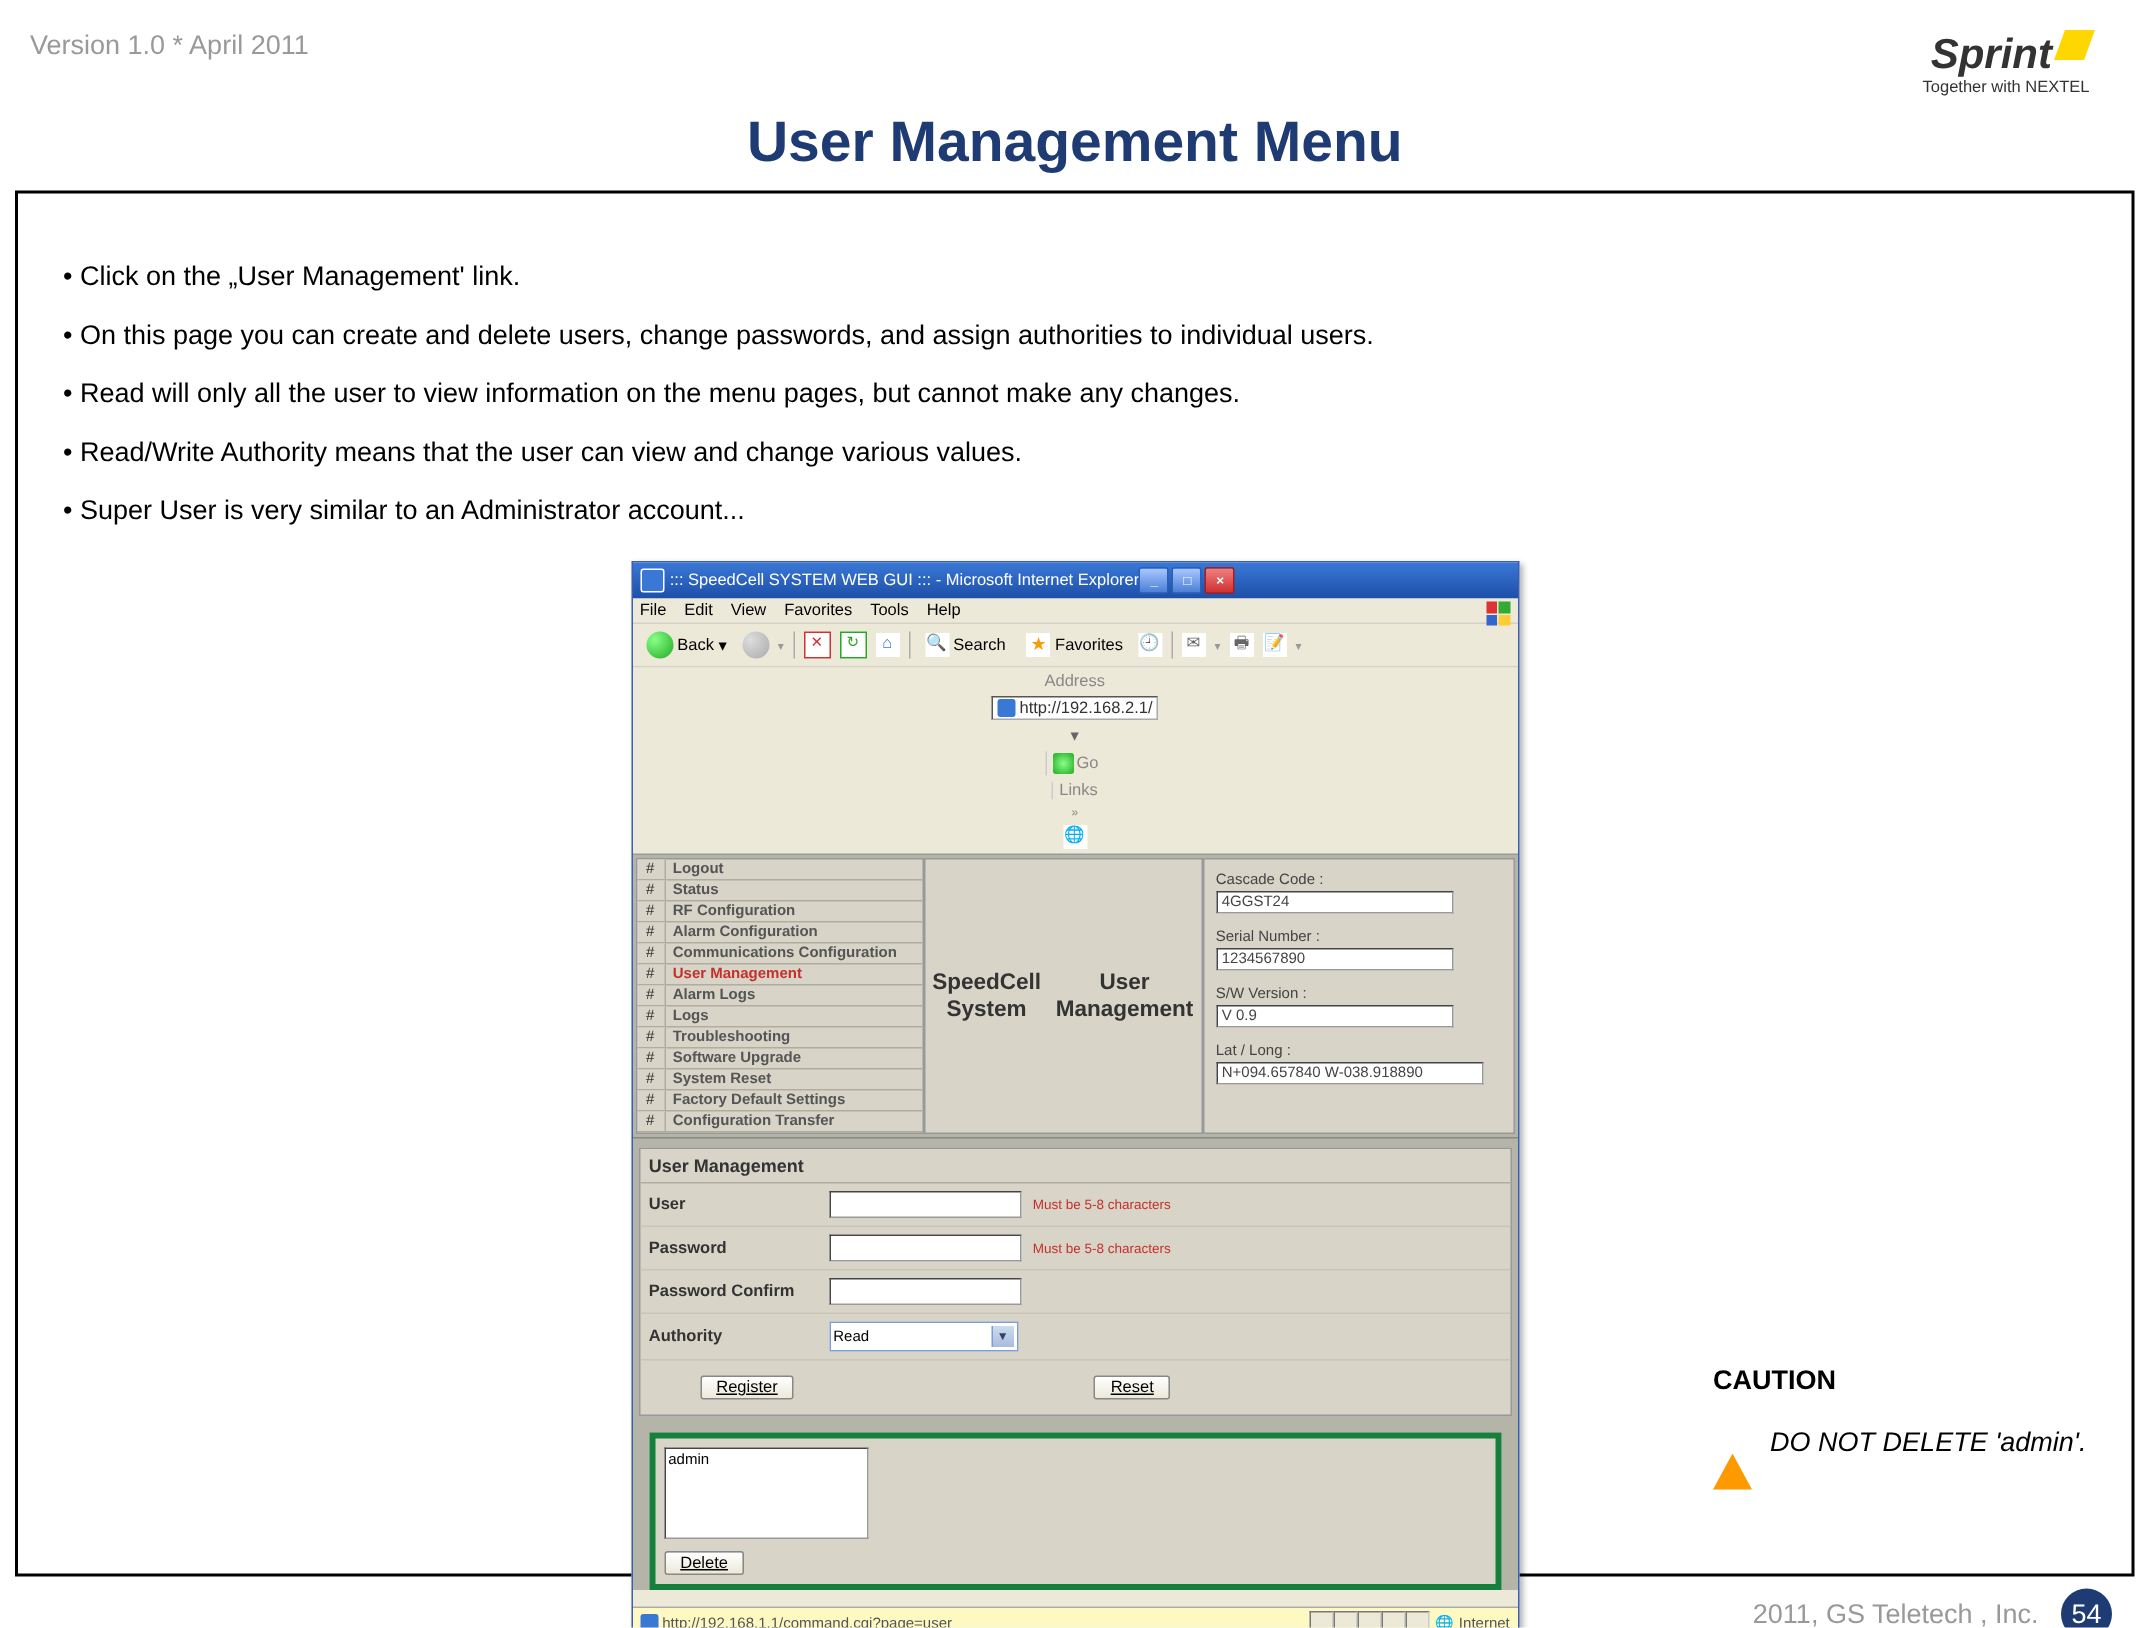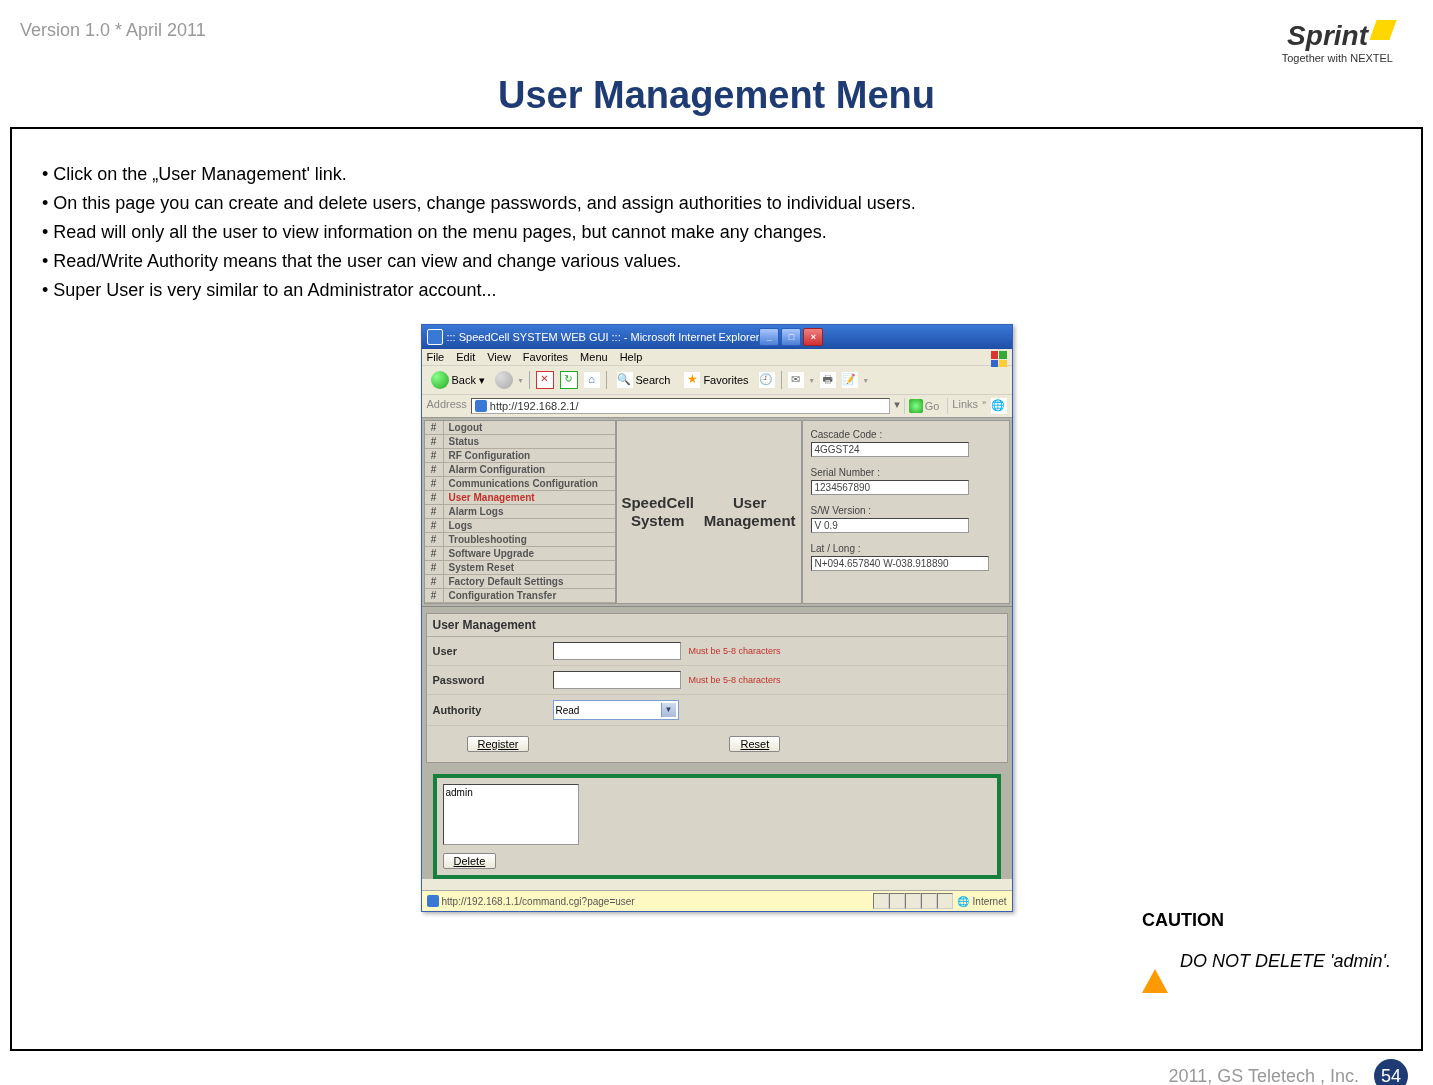--- a/index.html
+++ b/index.html
@@ -55,21 +55,21 @@
     margin: 0 10px;
     padding: 30px 30px 10px 30px;
     height: 880px;
     position: relative;
   }
   .bullets {
     font-size: 18px;
     line-height: 1.5;
     margin-bottom: 20px;
   }
-  .bullet-line { margin: 2px 0; }
+  .bullet-line { margin: 12px 0; }
 
   
   .ie-window {
     width: 590px;
     margin: 0 auto;
     border: 1px solid #3a5fbb;
     background: #ece9d8;
     font-size: 11px;
     box-shadow: 2px 2px 4px rgba(0,0,0,0.3);
   }
@@ -145,23 +145,24 @@
   .tb-icon-sm.refresh { border-color:#2a2; color:#2a2; text-align:center; line-height:14px; font-size:10px;}
   .tb-icon-sm.home { color:#3a78d6; text-align:center; line-height:14px; font-size:11px; border:none;}
   .tb-icon-sm.search { color:#3a78d6; text-align:center; line-height:14px; font-size:11px; border:none;}
   .tb-icon-sm.fav { color:#f90; text-align:center; line-height:14px; font-size:12px; border:none;}
   .tb-icon-sm.misc { text-align:center; line-height:14px; font-size:11px; border:none; color:#666;}
 
   .addrbar {
     background: #ece9d8;
     padding: 3px 5px;
     border-bottom: 1px solid #999;
-    display: flex; gap: 4px;
+    display: flex; align-items: center; gap: 4px;
     font-size: 11px;
     color: #888;
+    flex-direction: column;
   }
   .addr-input {
     background: #fff;
     border: 1px inset #aaa;
     padding: 1px 3px;
     flex: 1;
     color: #333;
     display: flex; align-items: center; gap: 3px;
   }
   .addr-icon { width:12px; height:12px; background:#3a78d6; display:inline-block; border-radius:2px;}
@@ -429,21 +430,21 @@
         <div class="win-btn">□</div>
         <div class="win-btn close">×</div>
       </div>
     </div>
 
     <div class="menubar">
       <span>File</span>
       <span>Edit</span>
       <span>View</span>
       <span>Favorites</span>
-      <span>Menu</span>
+      <span>Tools</span>
       <span>Help</span>
       <div class="winlogo">
           <div></div>
           <div></div>
           <div></div>
           <div></div>
         </div>
     </div>
 
     <div class="toolbar">
@@ -577,20 +578,24 @@
         <div class="um-body">
           <div class="form-row">
             <div class="form-label">User</div>
             <div class="form-input"></div>
             <div class="form-hint">Must be 5-8 characters</div>
           </div>
           <div class="form-row">
             <div class="form-label">Password</div>
             <div class="form-input"></div>
             <div class="form-hint">Must be 5-8 characters</div>
+          </div>
+          <div class="form-row">
+            <div class="form-label">Password Confirm</div>
+            <div class="form-input"></div>
           </div>
           <div class="form-row">
             <div class="form-label">Authority</div>
             <div class="form-select">
               <span>Read</span>
               <span class="select-arrow">▼</span>
             </div>
           </div>
           <div class="button-row">
             <div class="xp-button">Register</div>

